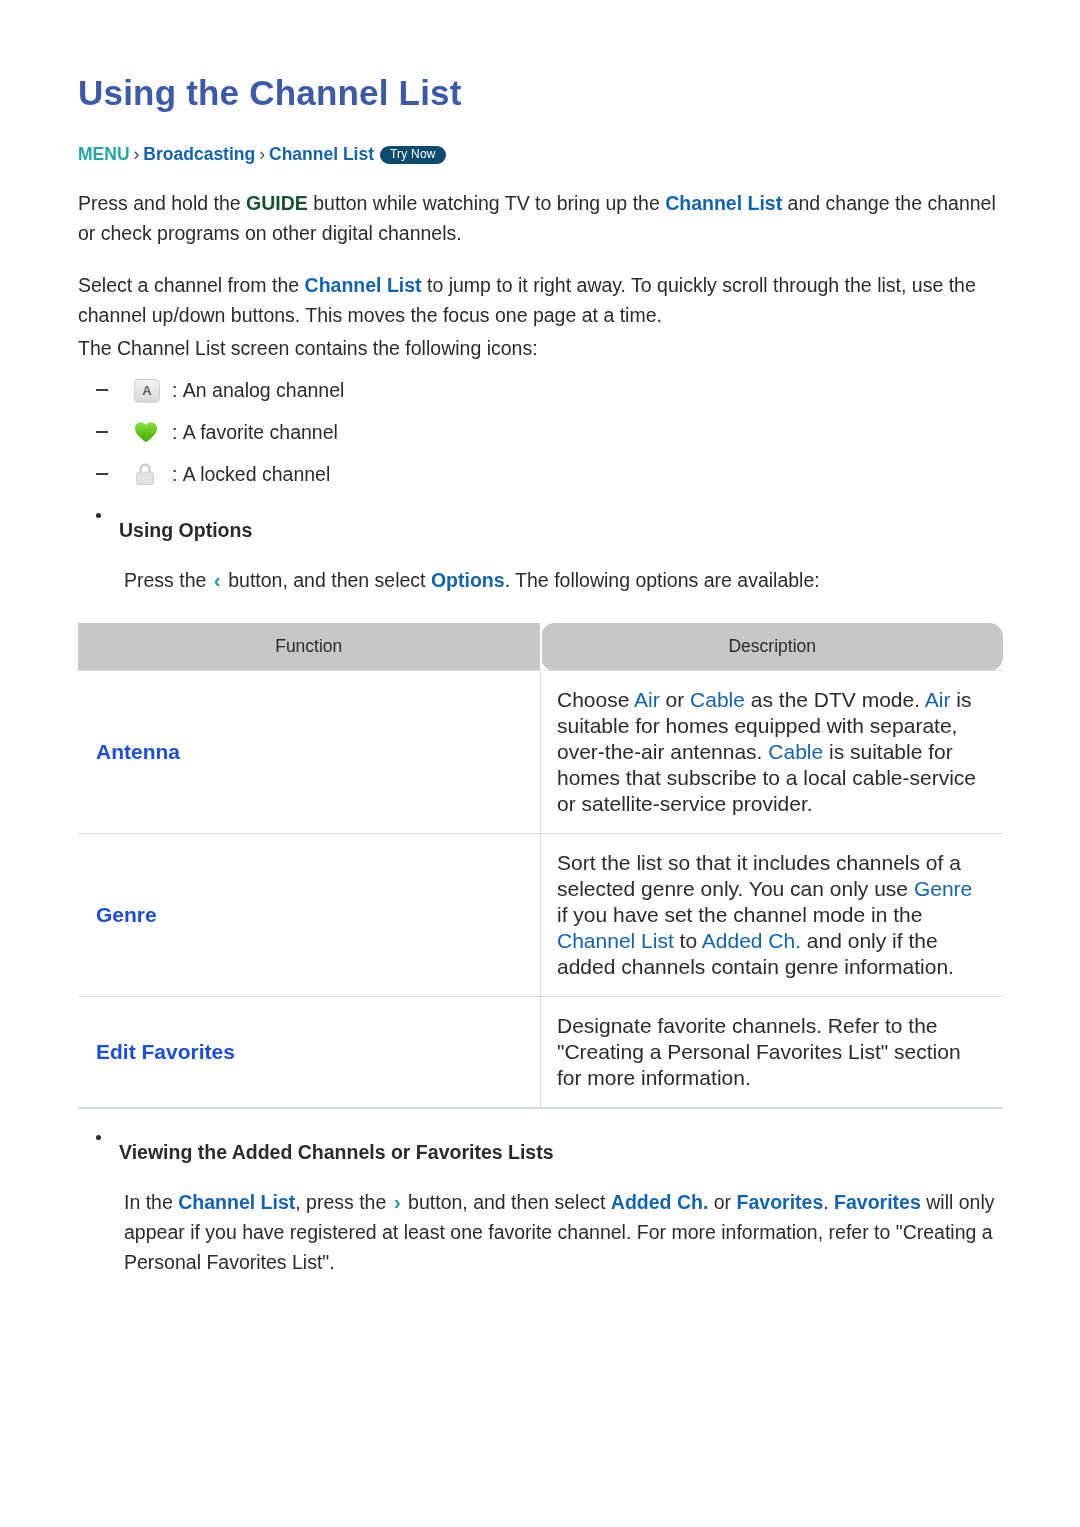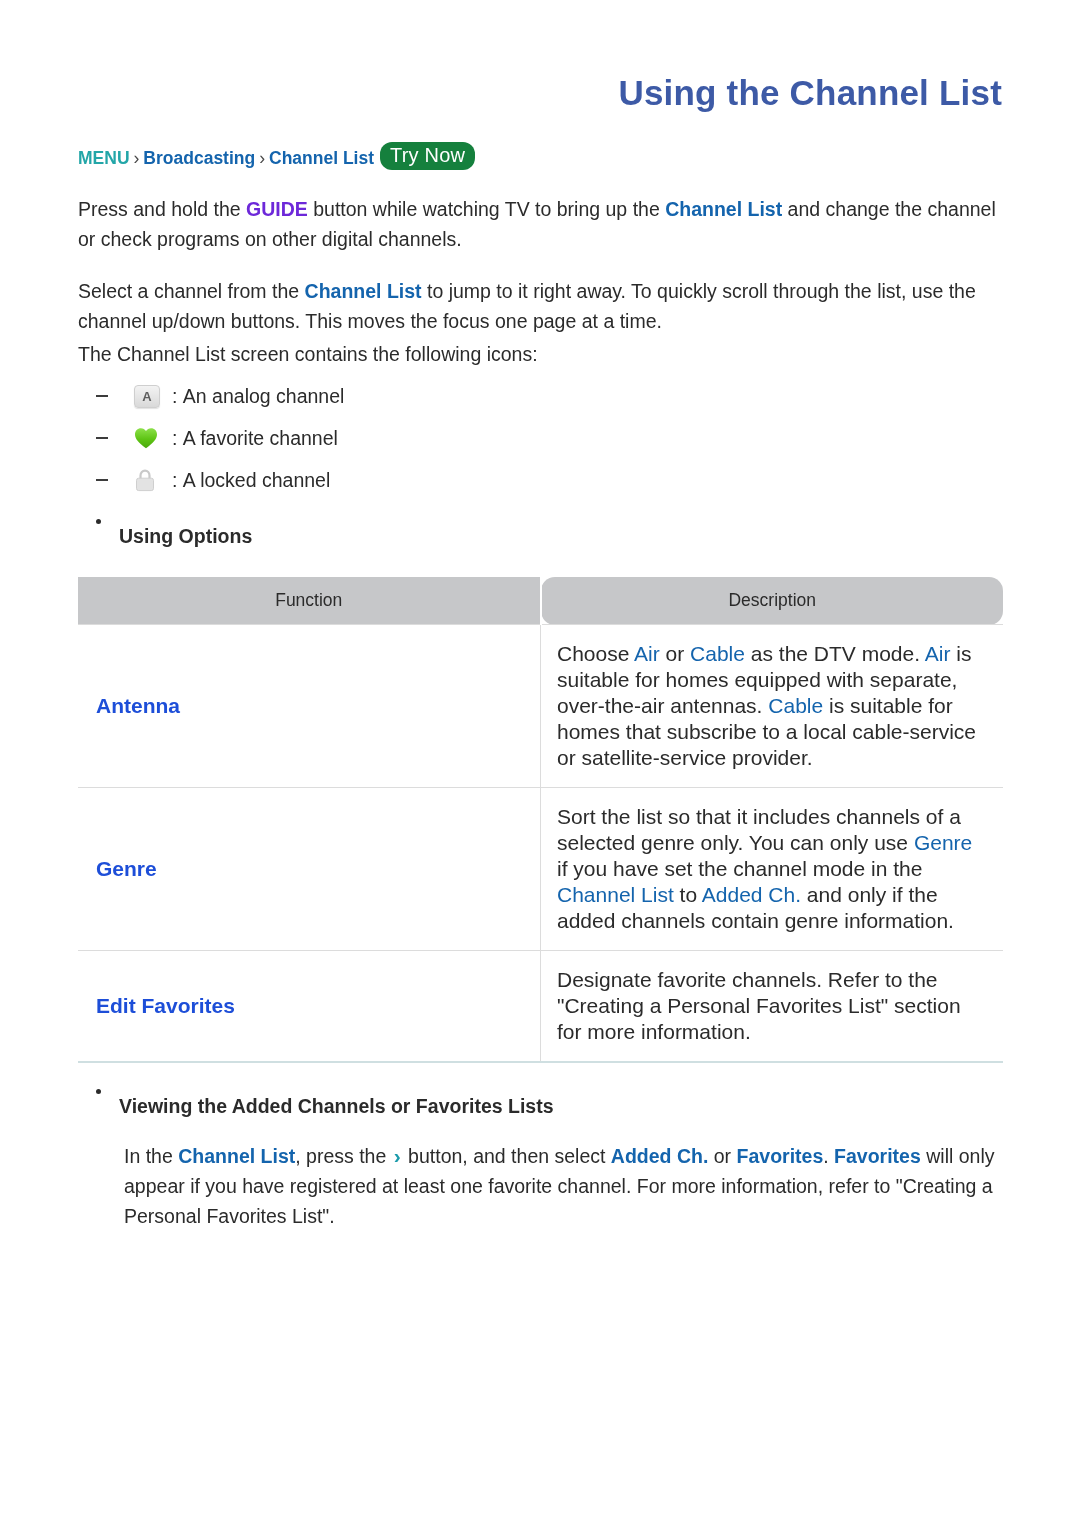--- a/index.html
+++ b/index.html
@@ -23,63 +23,62 @@
   }
 
   
   .page-title {
     font-size: 35px;
     font-weight: bold;
     color: #3d5aa6;
     letter-spacing: 0.2px;
     margin: 12px 0 0 0;
     line-height: 1.2;
-    text-align: right;
   }
 
   
   .breadcrumb {
     margin-top: 30px;
     font-size: 17.5px;
     font-weight: bold;
     line-height: 1.2;
     white-space: nowrap;
   }
   .bc-menu { color: #23a6a8; }
   .bc-sep {
     color: #4a4a4a;
     font-weight: normal;
     padding: 0 4px;
   }
   .bc-item { color: #1464ad; }
   .try-now {
     display: inline-block;
-    background: #15803d;
+    background: #0c4a6e;
     color: #ffffff;
     border-radius: 12px;
     padding: 1px 10px 3px 10px;
-    font-size: 20px;
+    font-size: 12px;
     font-weight: normal;
     margin-left: 6px;
     position: relative;
     top: -2px;
     letter-spacing: 0.2px;
   }
 
   
   p.body {
     font-size: 19.5px;
     line-height: 30px;
     color: #2b2b2b;
     margin: 22px 0 0 0;
     max-width: 925px;
   }
   p.body.tight { margin-top: 3px; }
   .hl      { color: #1464ad; font-weight: bold; }
-  .hl-teal { color: #6d28d9; font-weight: bold; text-align: center; }
+  .hl-teal { color: #14532d; font-weight: bold; text-align: center; }
   .chev {
     color: #1c9bab;
     font-weight: bold;
     font-size: 21px;
     padding: 0 2px;
   }
 
   
   .icon-list {
     margin: 14px 0 0 0;
@@ -247,20 +246,21 @@
       </span>
       <span class="icon-colon">:</span>&nbsp;<span>A locked channel</span>
     </li>
   </ul>
 
   <div class="bullet-head">
     <span class="bullet-dot"></span>
     <span class="bullet-label">Using Options</span>
   </div>
 
+  <p class="body indent"><span>Press the </span><span class="chev">‹</span><span> button, and then select </span><span class="hl">Options</span><span>. The following options are available:</span></p>
 
   <table class="opt">
     <thead>
       <tr>
         <th>Function</th>
         <th>Description</th>
       </tr>
     </thead>
     <tbody>
       <tr>

